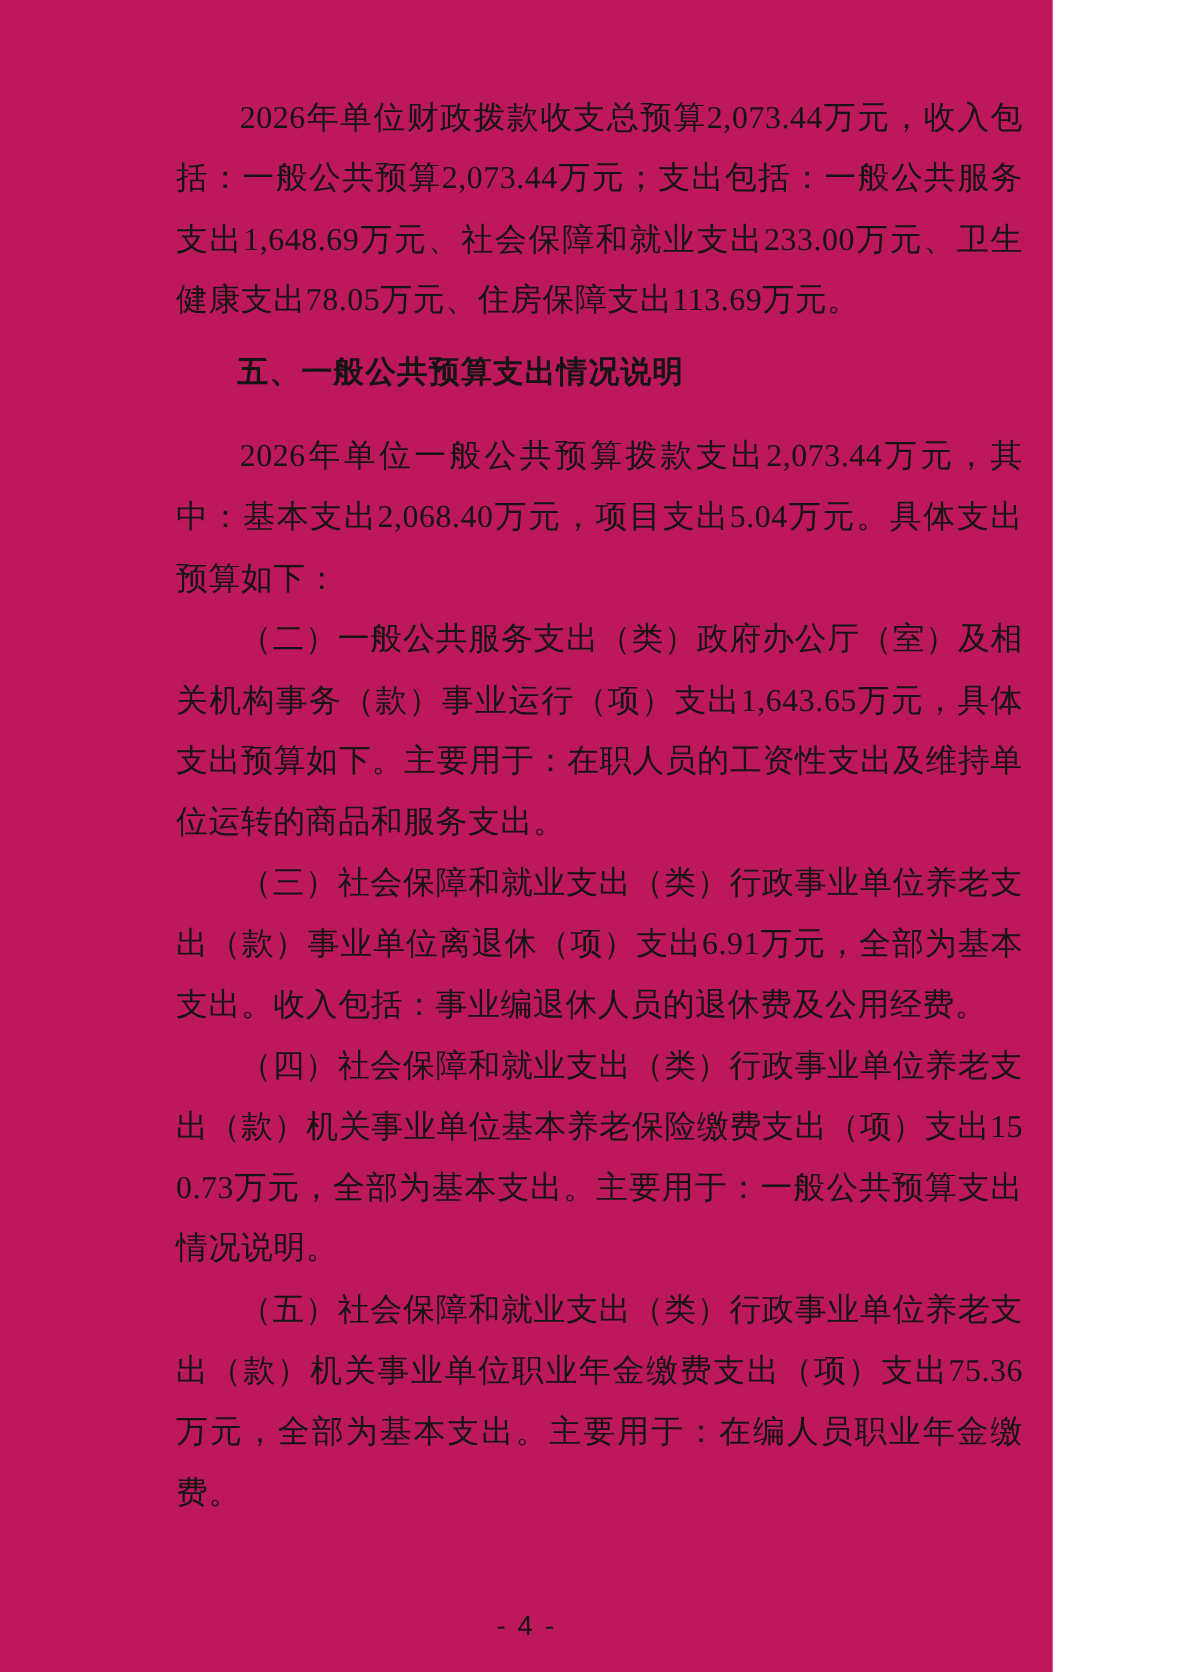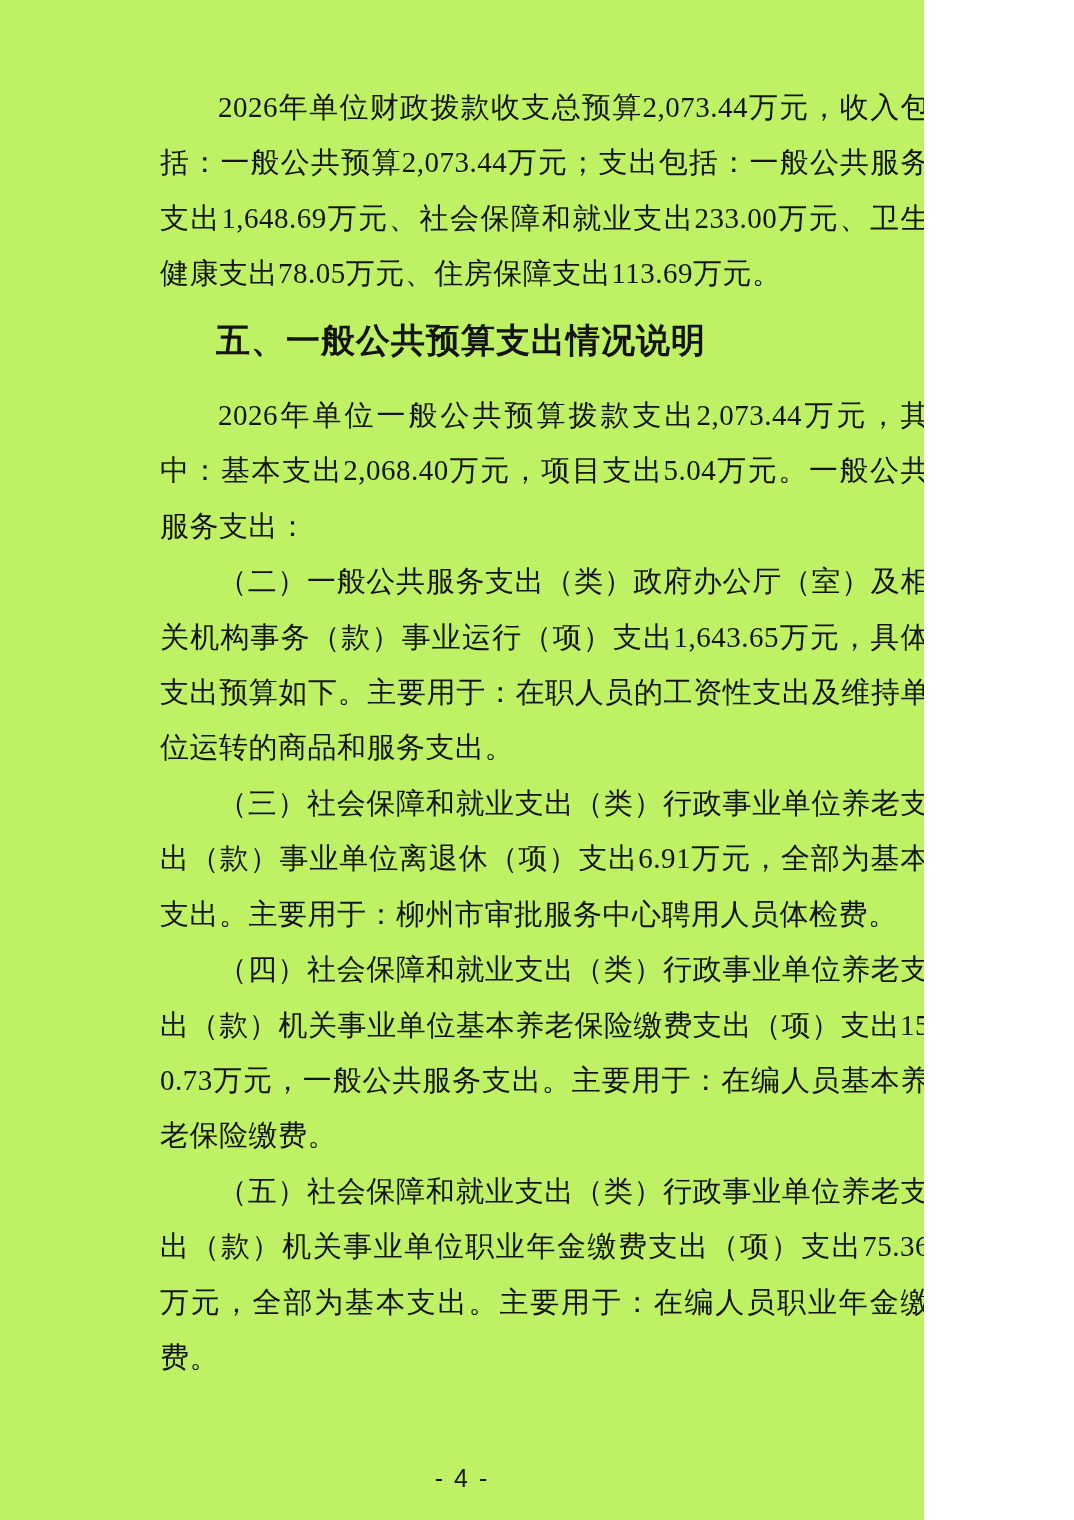--- a/index.html
+++ b/index.html
@@ -4,45 +4,46 @@
 <style>
   html, body {
     margin: 0;
     padding: 0;
     background: #ffffff;
   }
   .page {
     position: relative;
     width: 924px;
     height: 1520px;
-    background: #bef264;
+    background: #be185d;
     color: #141414;
     overflow: hidden;
     font-family: "Liberation Serif", "DejaVu Serif", serif;
+    padding-left: 33px;
   }
   .content {
     position: absolute;
     left: 160px;
     top: 80px;
     width: 770px;
   }
   .para {
     font-size: 29px;
     line-height: 55.4px;
     margin: 0;
     text-align: justify;
     text-justify: inter-character;
     text-indent: 58px;
     letter-spacing: 0.5px;
     word-break: break-all;
   }
   .heading {
-    font-family: Liberation Serif, serif;
+    font-family: Liberation Mono, monospace;
     font-weight: bold;
-    font-size: 34px;
+    font-size: 28px;
     line-height: 55.4px;
     margin: 11px 0 20px 0;
     text-indent: 56px;
     letter-spacing: 1px;
   }
   .page-number {
     position: absolute;
     left: 0;
     right: 0;
     top: 1464px;
@@ -53,21 +54,21 @@
     color: #141414;
   }
 </style>
 </head>
 <body>
 
 <div class="page">
   <div class="content">
     <p class="para">2026年单位财政拨款收支总预算2,073.44万元，收入包括：一般公共预算2,073.44万元；支出包括：一般公共服务支出1,648.69万元、社会保障和就业支出233.00万元、卫生健康支出78.05万元、住房保障支出113.69万元。</p>
     <h2 class="heading">五、一般公共预算支出情况说明</h2>
-    <p class="para">2026年单位一般公共预算拨款支出2,073.44万元，其中：基本支出2,068.40万元，项目支出5.04万元。一般公共服务支出：</p>
+    <p class="para">2026年单位一般公共预算拨款支出2,073.44万元，其中：基本支出2,068.40万元，项目支出5.04万元。具体支出预算如下：</p>
     <p class="para">（二）一般公共服务支出（类）政府办公厅（室）及相关机构事务（款）事业运行（项）支出1,643.65万元，具体支出预算如下。主要用于：在职人员的工资性支出及维持单位运转的商品和服务支出。</p>
-    <p class="para">（三）社会保障和就业支出（类）行政事业单位养老支出（款）事业单位离退休（项）支出6.91万元，全部为基本支出。主要用于：柳州市审批服务中心聘用人员体检费。</p>
-    <p class="para">（四）社会保障和就业支出（类）行政事业单位养老支出（款）机关事业单位基本养老保险缴费支出（项）支出150.73万元，一般公共服务支出。主要用于：在编人员基本养老保险缴费。</p>
+    <p class="para">（三）社会保障和就业支出（类）行政事业单位养老支出（款）事业单位离退休（项）支出6.91万元，全部为基本支出。收入包括：事业编退休人员的退休费及公用经费。</p>
+    <p class="para">（四）社会保障和就业支出（类）行政事业单位养老支出（款）机关事业单位基本养老保险缴费支出（项）支出150.73万元，全部为基本支出。主要用于：一般公共预算支出情况说明。</p>
     <p class="para">（五）社会保障和就业支出（类）行政事业单位养老支出（款）机关事业单位职业年金缴费支出（项）支出75.36万元，全部为基本支出。主要用于：在编人员职业年金缴费。</p>
 
   </div>
   <div class="page-number">- 4 -</div>
 </div>
 
 </body></html>

